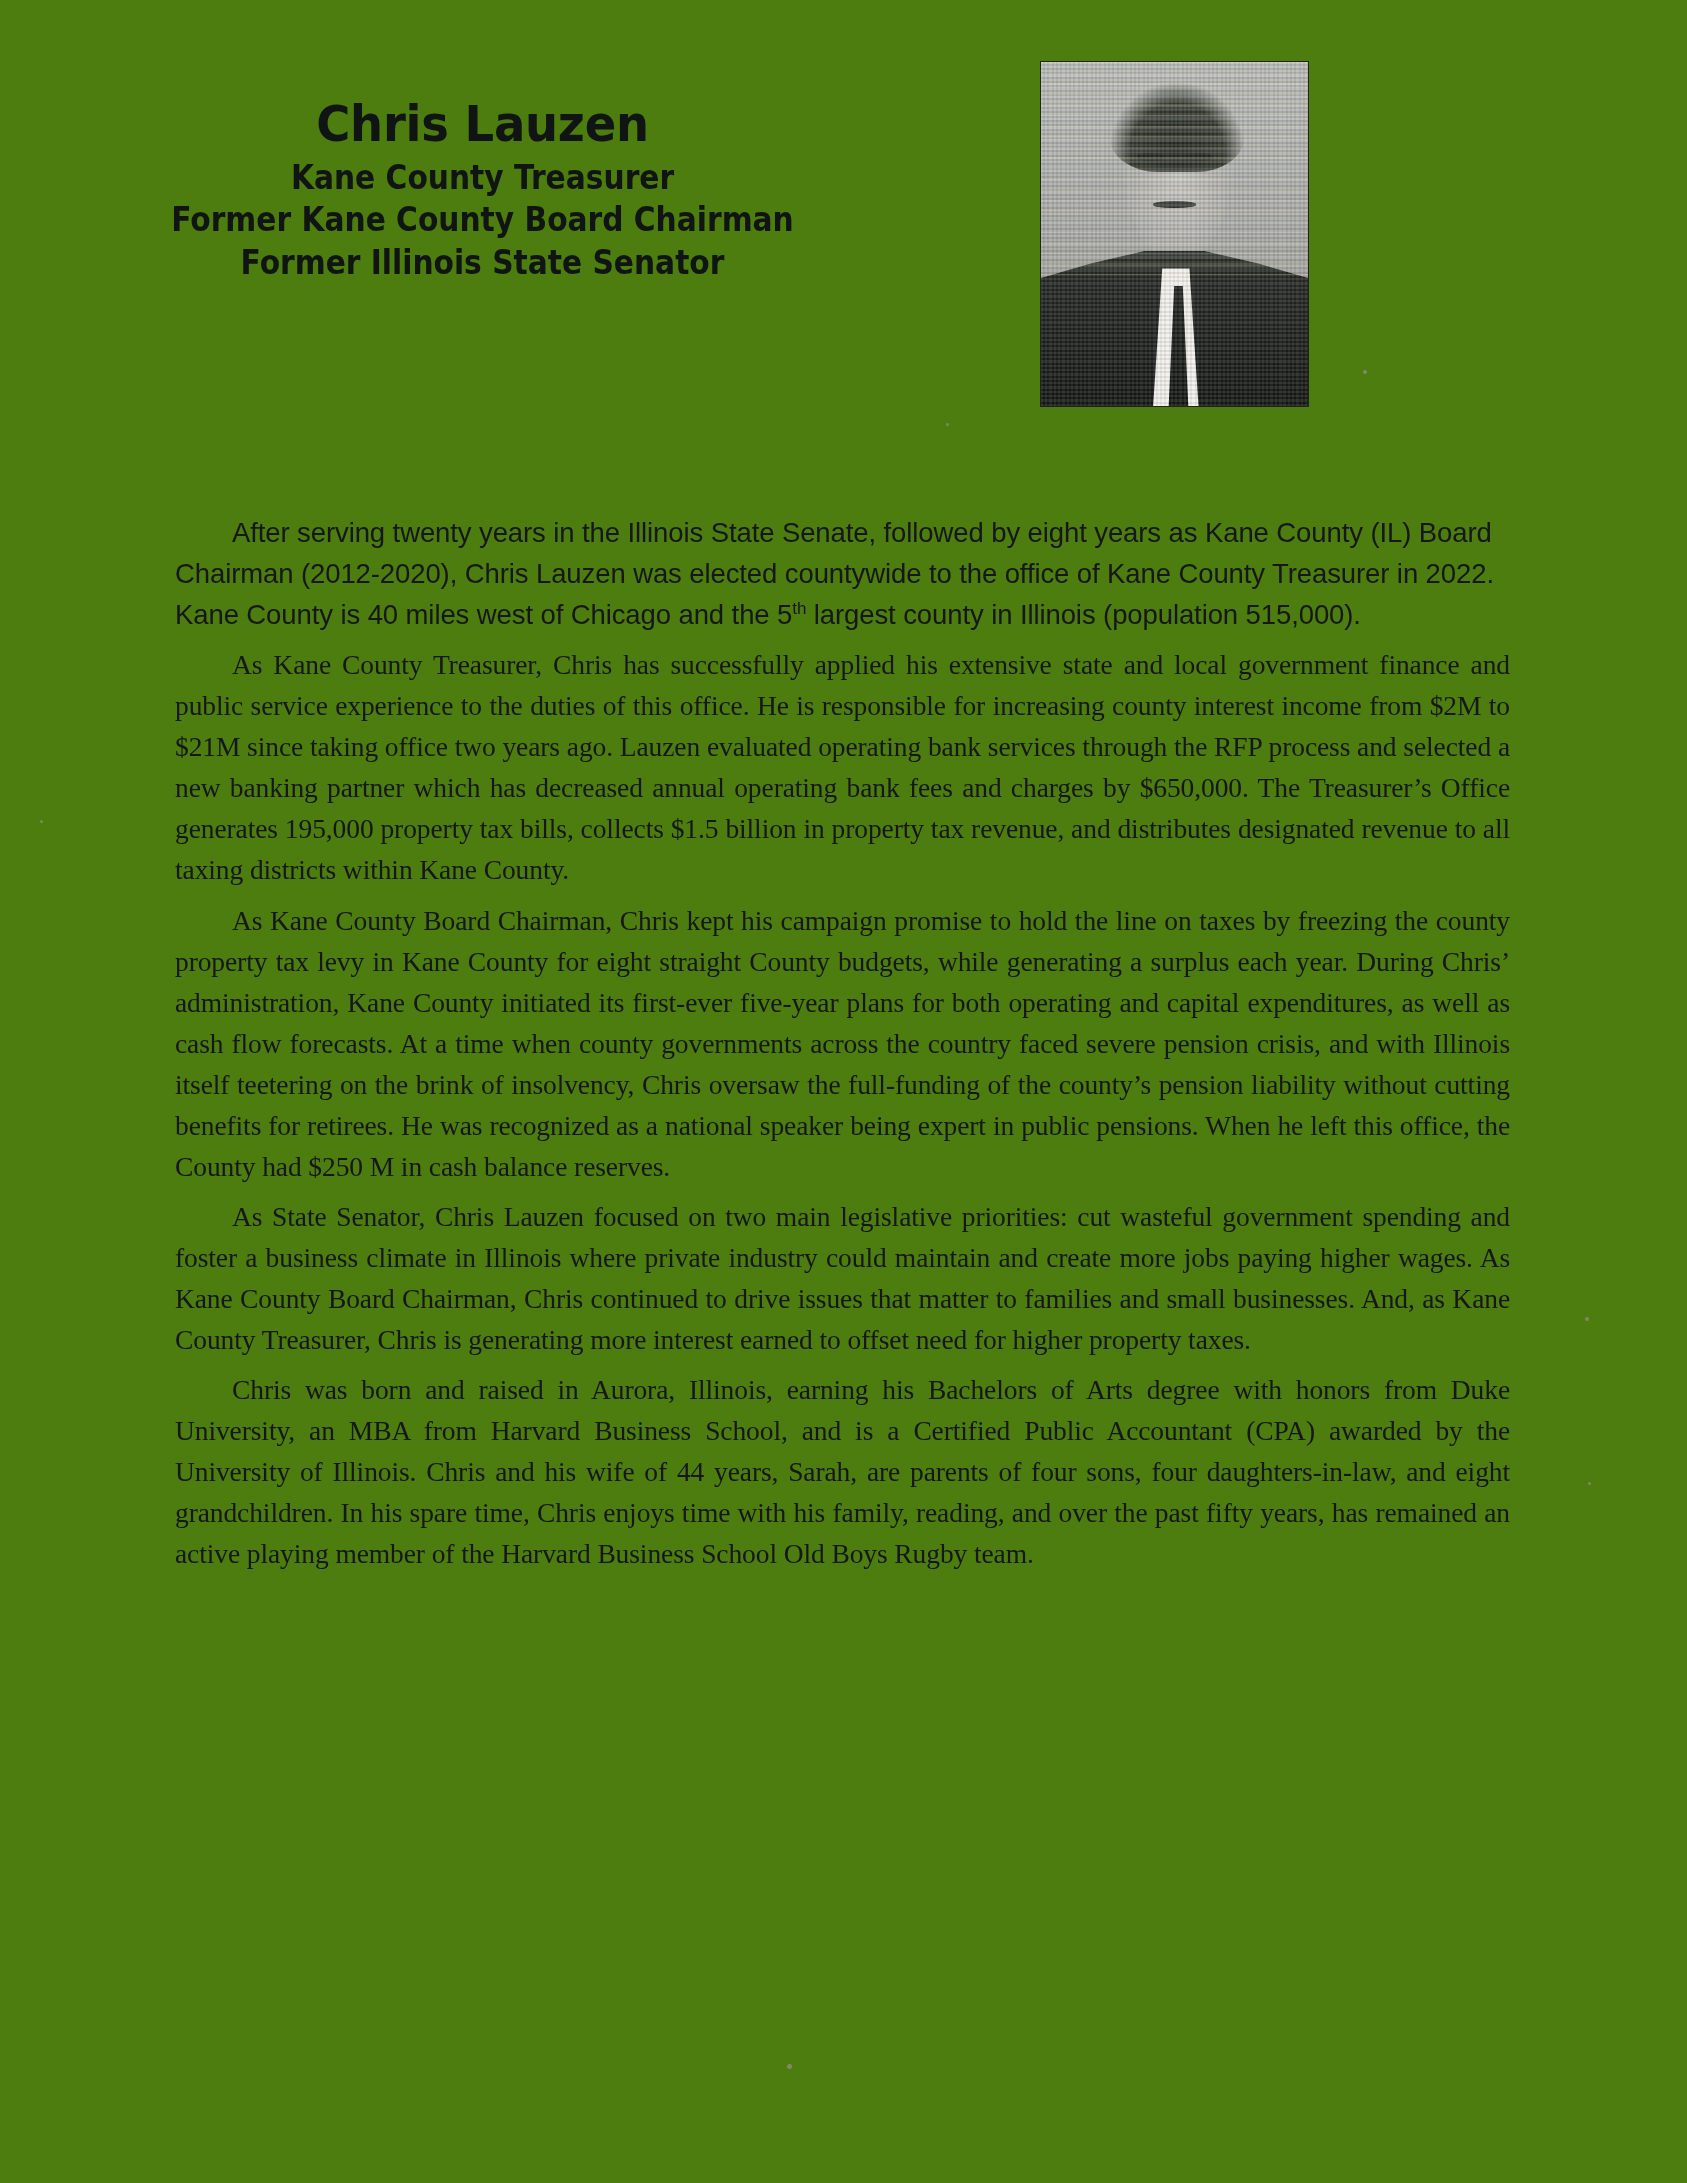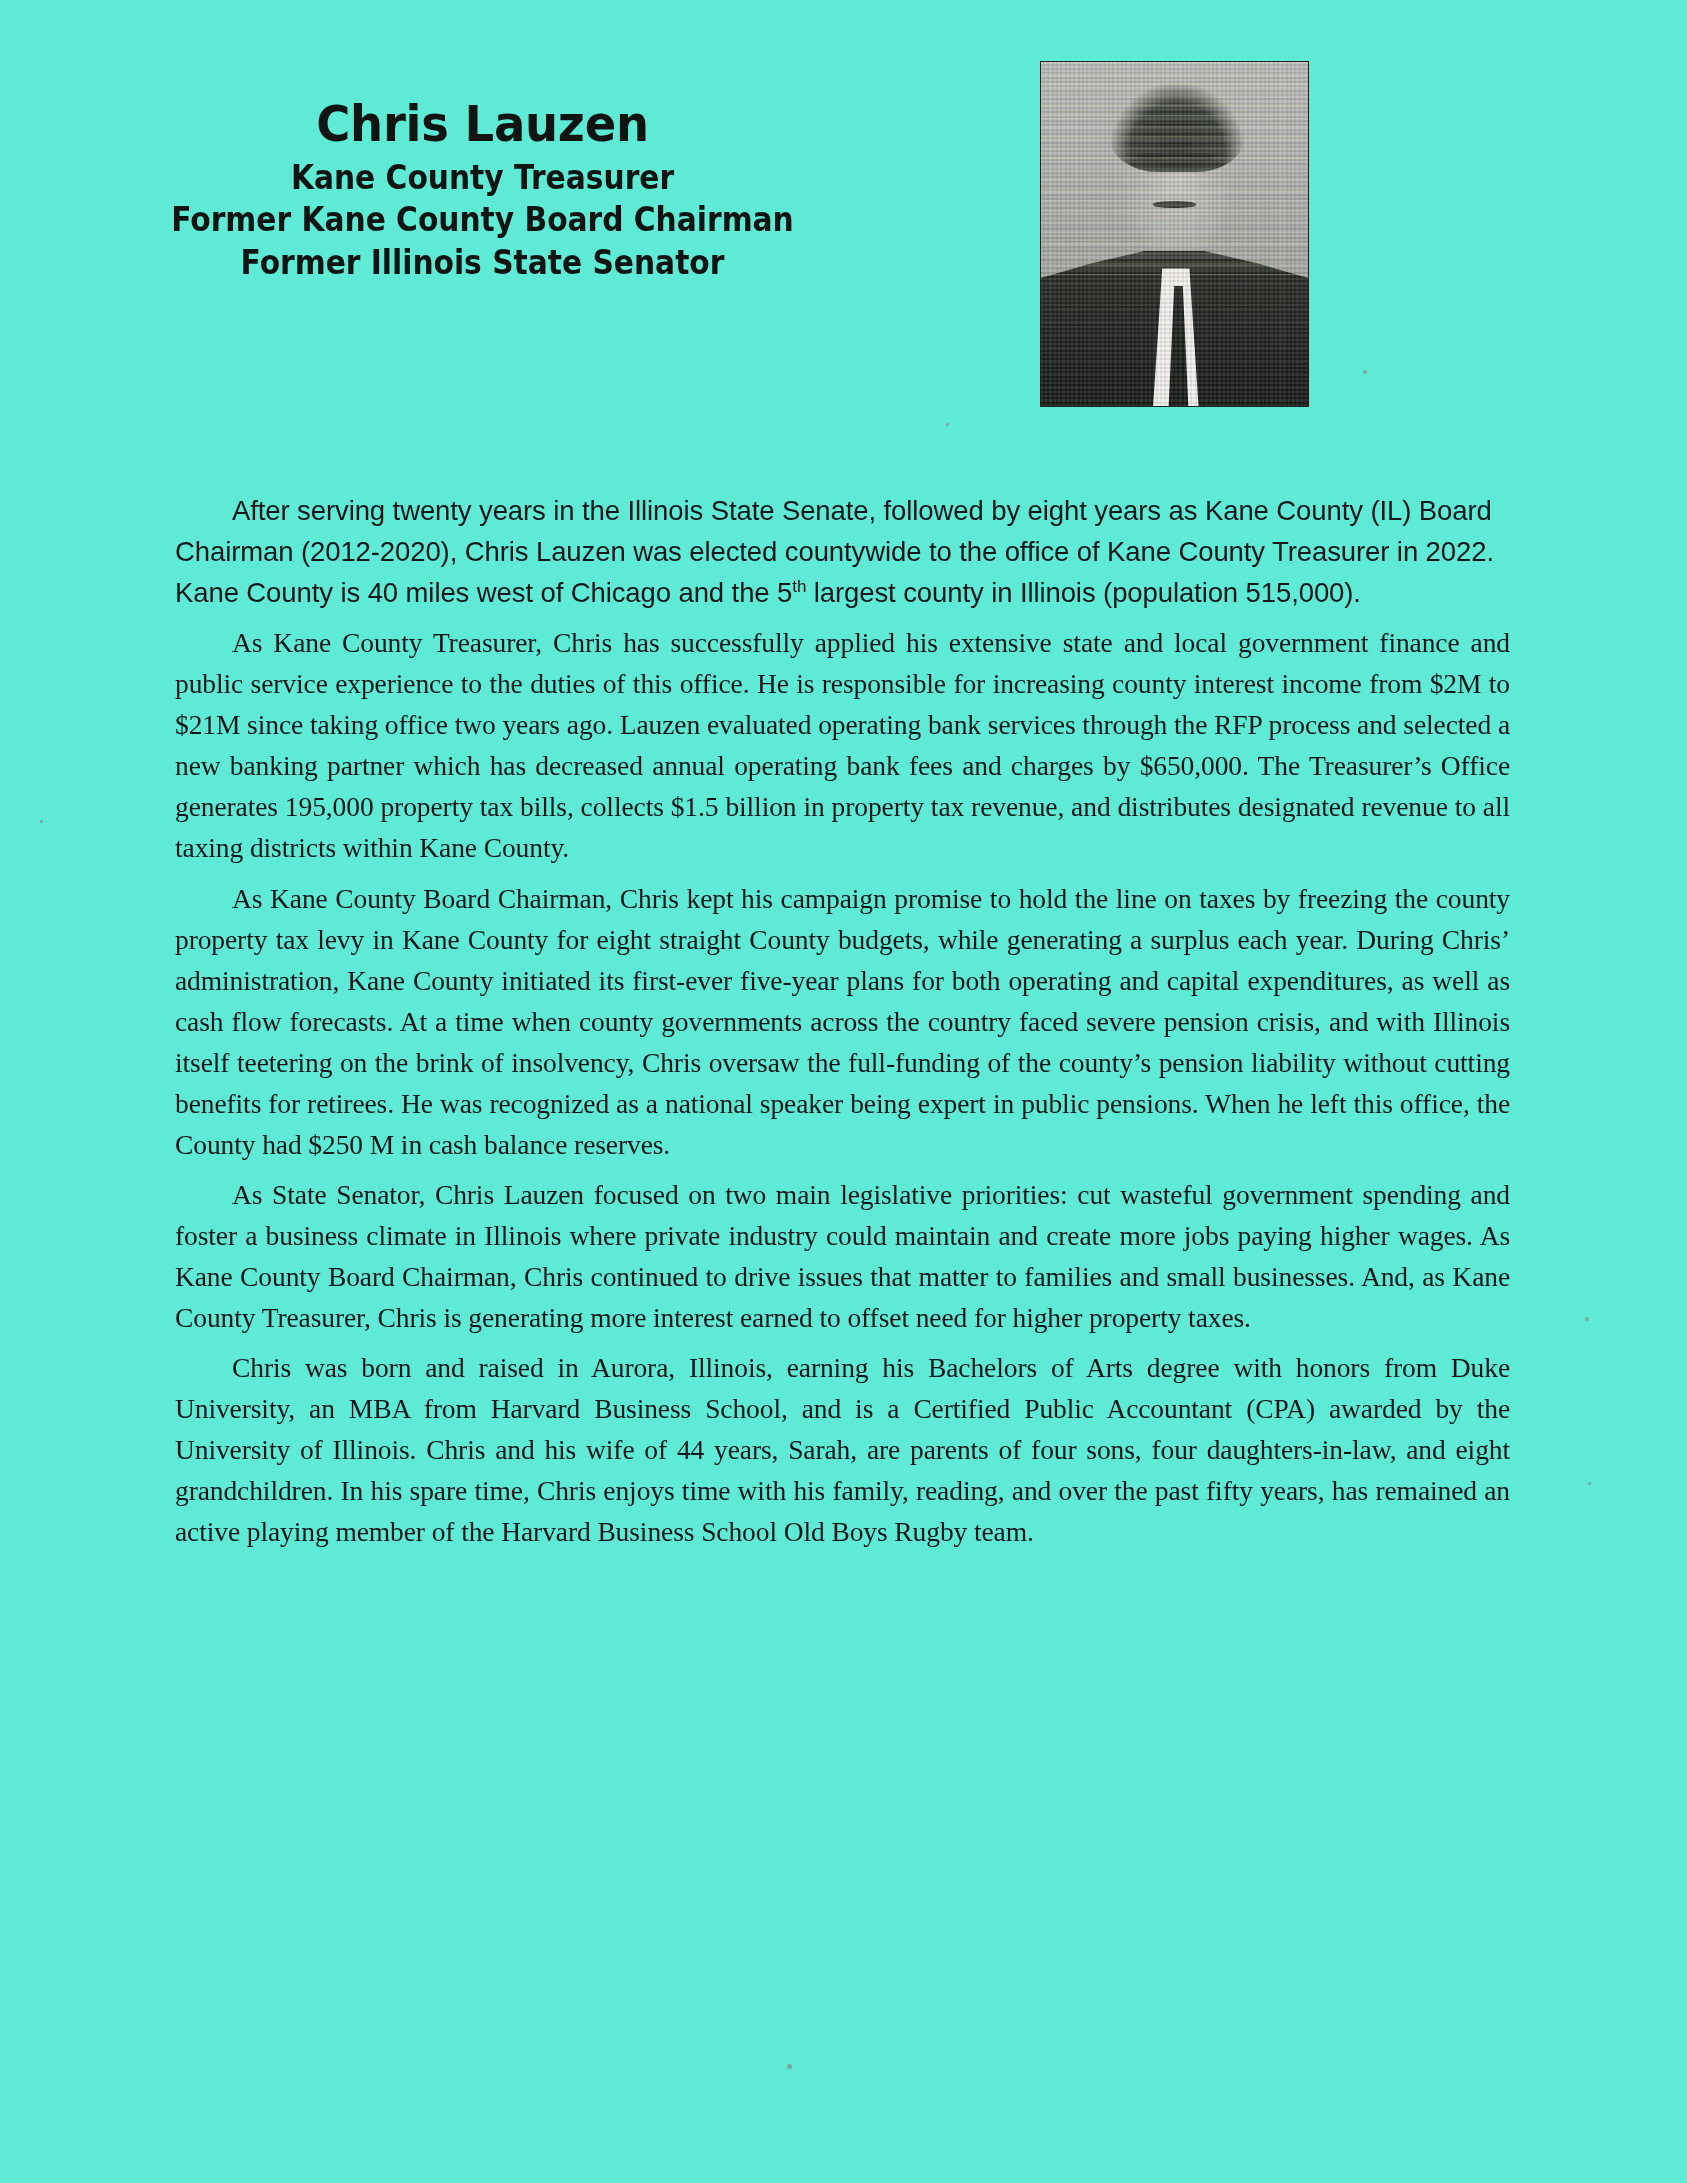--- a/index.html
+++ b/index.html
@@ -13,21 +13,21 @@
     position: relative;
     font-family: "Liberation Sans", "DejaVu Sans", sans-serif;
     color: #131313;
     overflow: hidden;
   }
 
   
   #page {
     position: absolute;
     inset: 0;
-    background: #5eead4;
+    background: #4d7c0f;
   }
   
   #scan-noise {
     position: absolute;
     inset: 0;
     pointer-events: none;
     opacity: .55;
     background-image:
       radial-gradient(circle at 12% 23%, rgba(0,0,0,.10) 0 0.8px, transparent 0.9px),
       radial-gradient(circle at 71% 9%,  rgba(0,0,0,.08) 0 0.7px, transparent 0.9px),
@@ -177,20 +177,21 @@
     letter-spacing: -0.1px;
     word-spacing: 0px;
   }
   .para.justified {
     text-align: justify;
     text-justify: inter-word;
     font-family: Liberation Serif, serif;
   }
   .para.ragged {
     text-align: left;
+    margin-top: 22px;
   }
   .para sup {
     font-size: .62em;
     vertical-align: super;
     line-height: 0;
   }
 
   
   #date-line {
     position: absolute;

